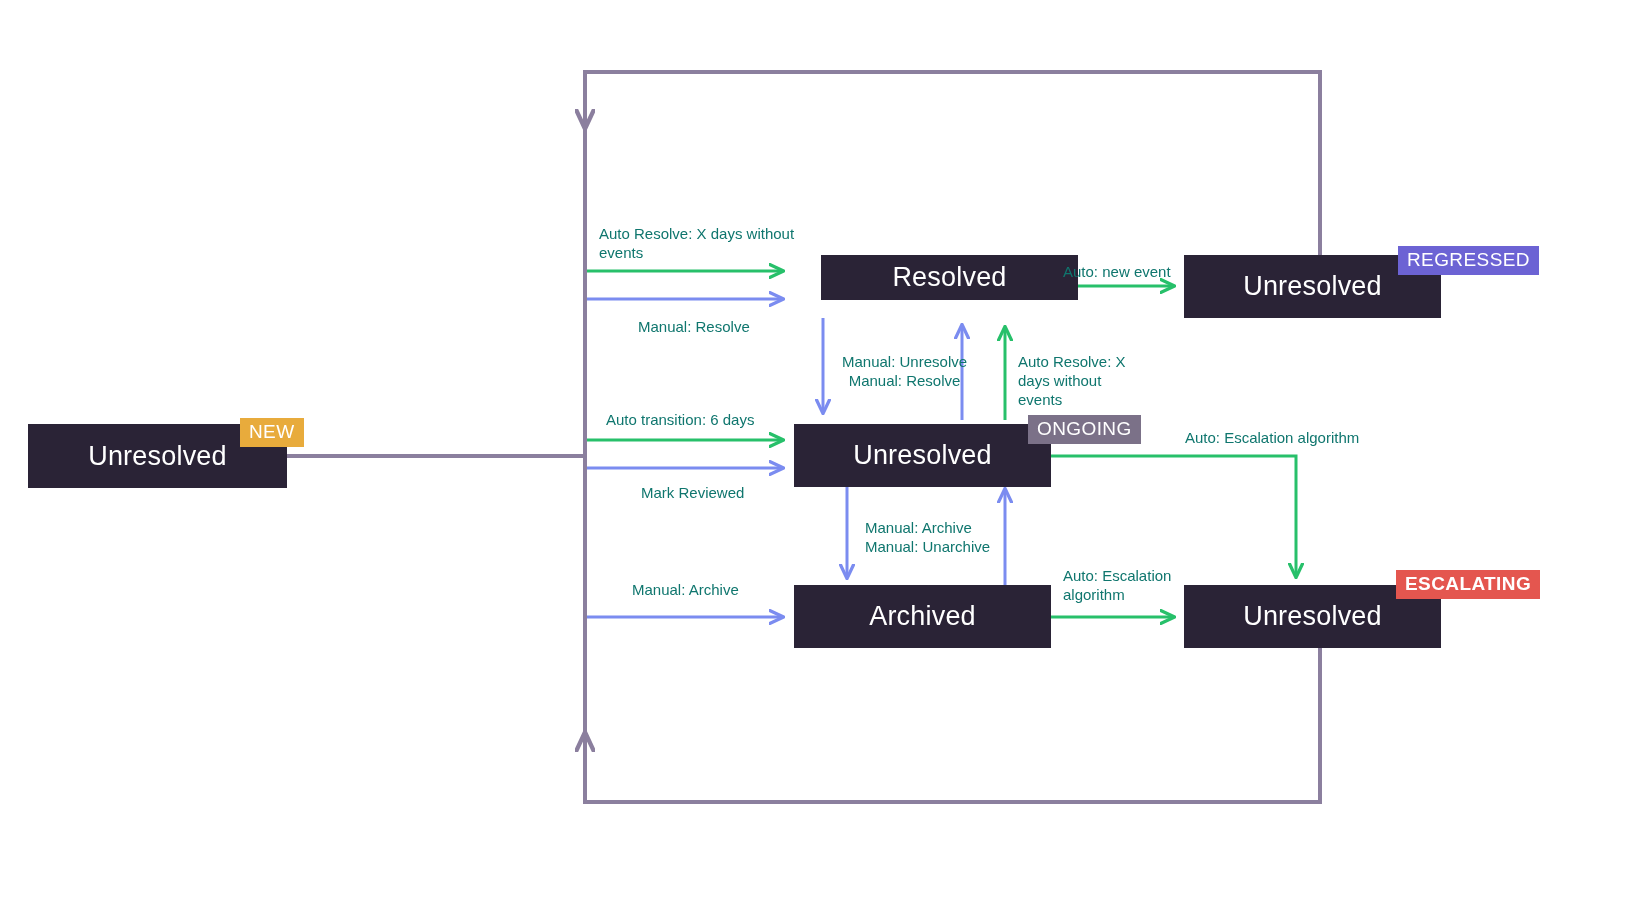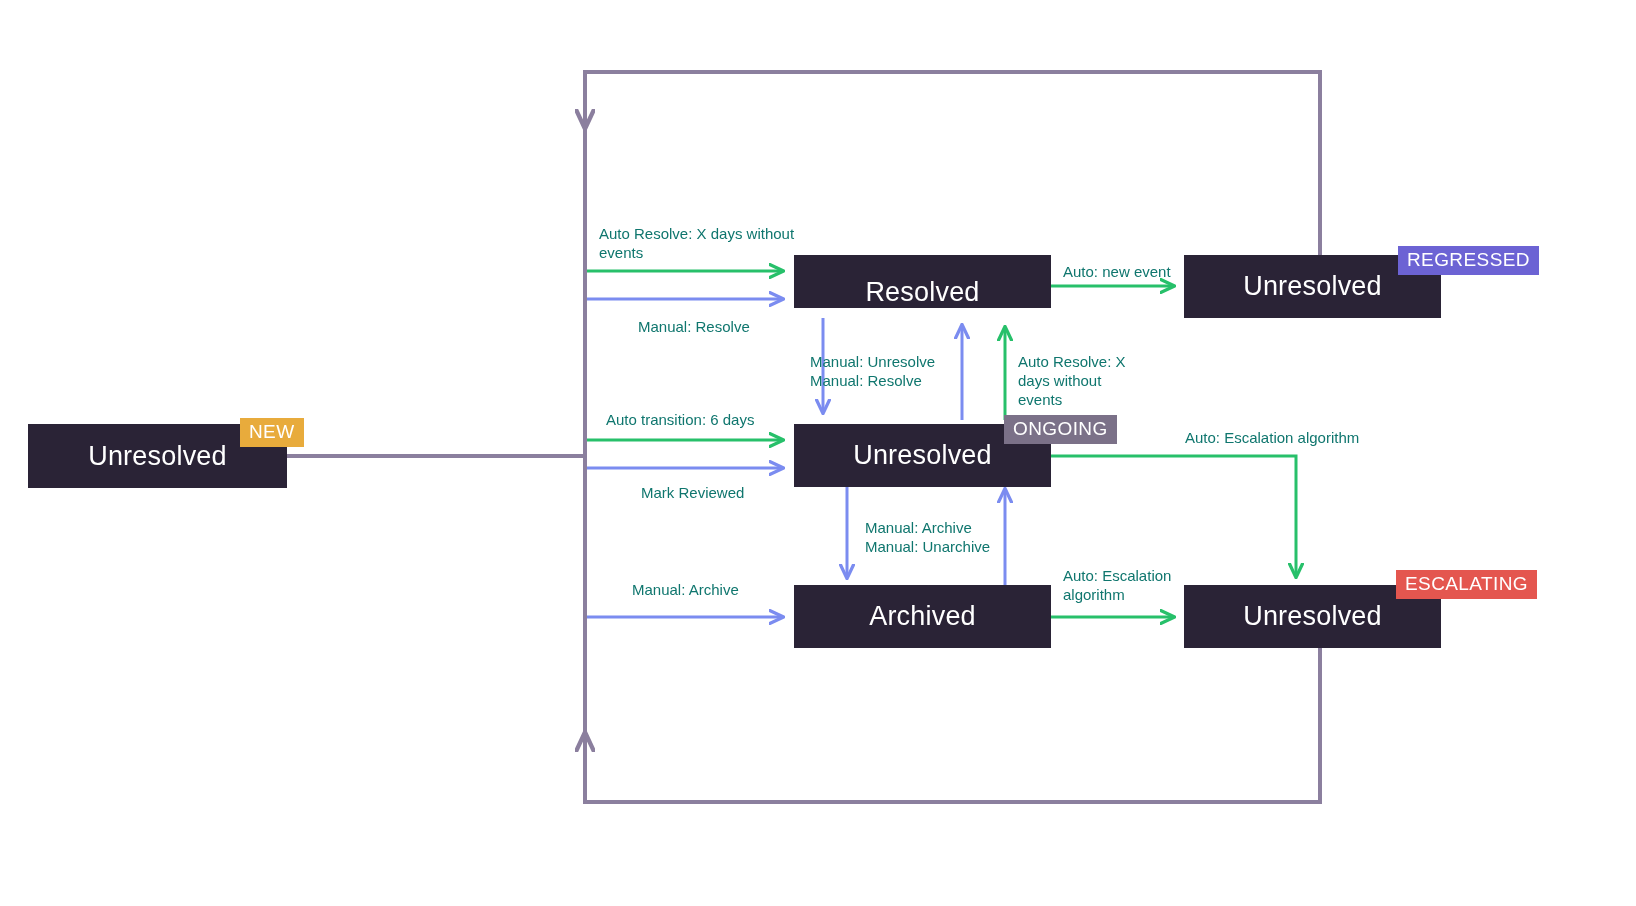--- a/index.html
+++ b/index.html
@@ -51,21 +51,21 @@
     padding: 3px 9px 4px 9px;
     letter-spacing: 0.4px;
     line-height: 1.15;
     white-space: nowrap;
     box-sizing: border-box;
     z-index: 8;
   }
   .badge-new       { background: #e8ab3c; }
   .badge-ongoing   { background: #7b7188; }
   .badge-regressed { background: #6c63d4; }
-  .badge-escalating{ background: #e4564f; }
+  .badge-escalating{ background: #e4564f; font-weight: bold; }
   .edge-label {
     position: absolute;
     font-size: 15px;
     color: #0f766e;
     line-height: 1.28;
     white-space: pre-line;
     z-index: 6;
   }
 </style>
 </head>
@@ -125,28 +125,28 @@
     </g>
   </svg>
 
   <div class="state-node" style="left:28px; top:424px; width:259px; height:64px;">
     <span>Unresolved</span>
   </div>
   <div class="badge badge-new" style="left:240px; top:418px;">
     <span>NEW</span>
   </div>
 
-  <div class="state-node" style="left:794px; top:255px; width:257px; height:53px;align-items:flex-end;">
+  <div class="state-node" style="left:821px; top:255px; width:257px; height:45px;">
     <span>Resolved</span>
   </div>
 
   <div class="state-node" style="left:794px; top:424px; width:257px; height:63px;">
     <span>Unresolved</span>
   </div>
-  <div class="badge badge-ongoing" style="left:1004px; top:415px;">
+  <div class="badge badge-ongoing" style="left:1028px; top:415px;">
     <span>ONGOING</span>
   </div>
 
   <div class="state-node" style="left:794px; top:585px; width:257px; height:63px;justify-content:center;">
     <span>Archived</span>
   </div>
 
   <div class="state-node" style="left:1184px; top:255px; width:257px; height:63px;">
     <span>Unresolved</span>
   </div>
@@ -165,21 +165,21 @@
 events</div>
 
   <div class="edge-label" style="left:638px; top:317px;">Manual: Resolve</div>
 
   <div class="edge-label" style="left:606px; top:410px;">Auto transition: 6 days</div>
 
   <div class="edge-label" style="left:641px; top:483px;">Mark Reviewed</div>
 
   <div class="edge-label" style="left:632px; top:580px;">Manual: Archive</div>
 
-  <div class="edge-label" style="left:810px; top:352px;">Manual: Unresolve
+  <div class="edge-label" style="left:842px; top:352px;text-align:center;">Manual: Unresolve
 Manual: Resolve</div>
 
   <div class="edge-label" style="left:1018px; top:352px; width:110px;">Auto Resolve: X
 days without
 events</div>
 
   <div class="edge-label" style="left:865px; top:518px;">Manual: Archive
 Manual: Unarchive</div>
 
   <div class="edge-label" style="left:1063px; top:262px;">Auto: new event</div>

